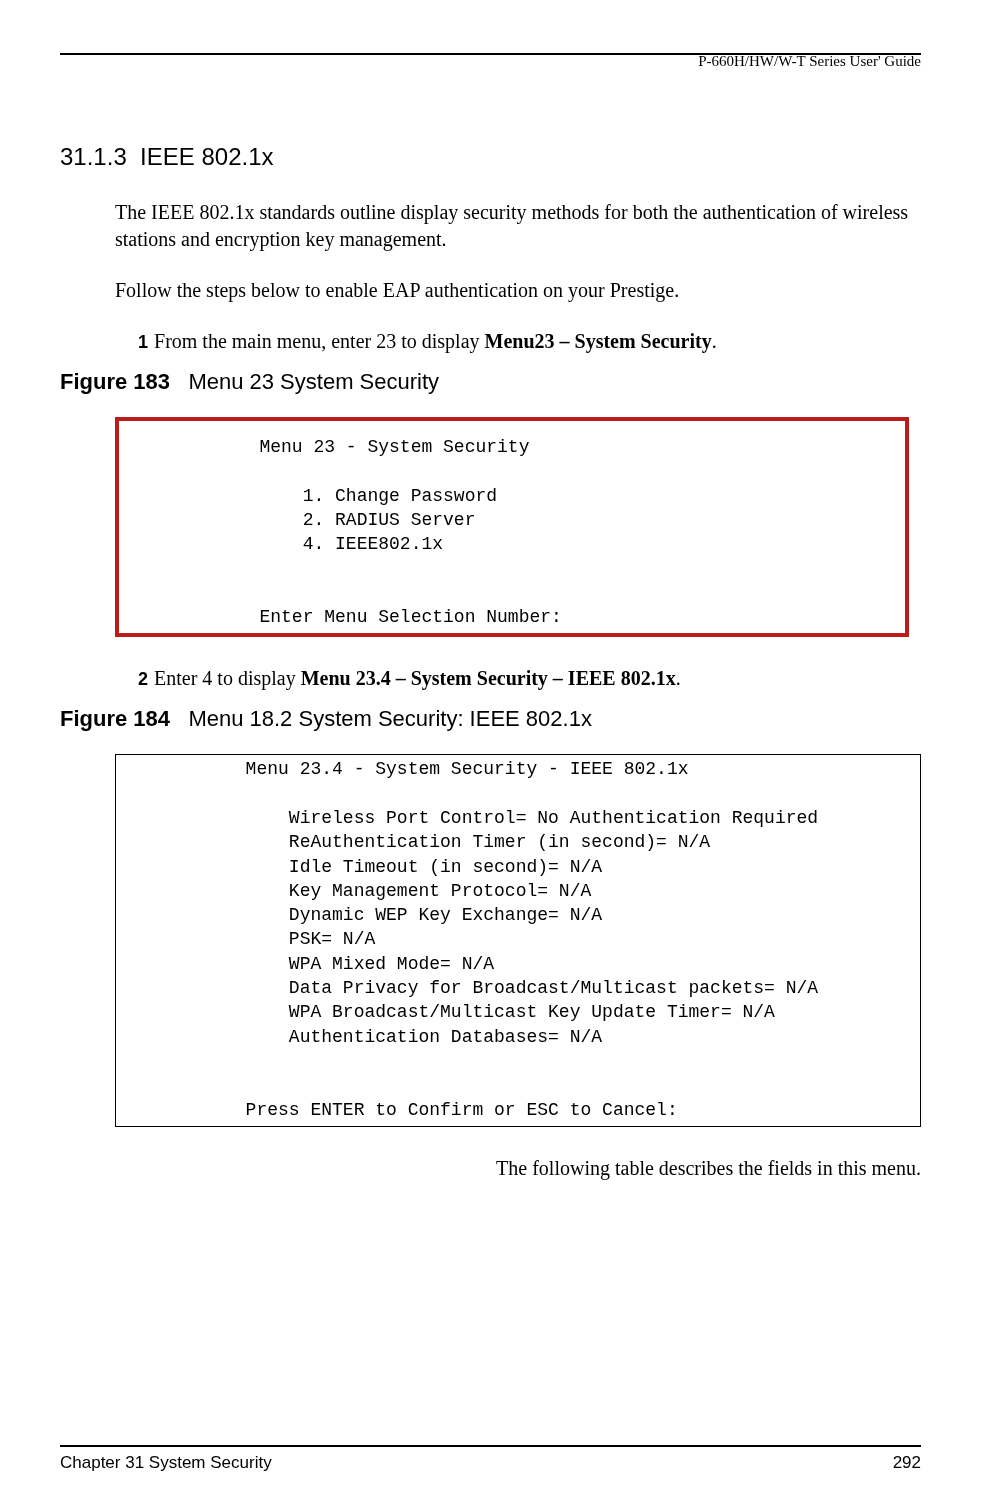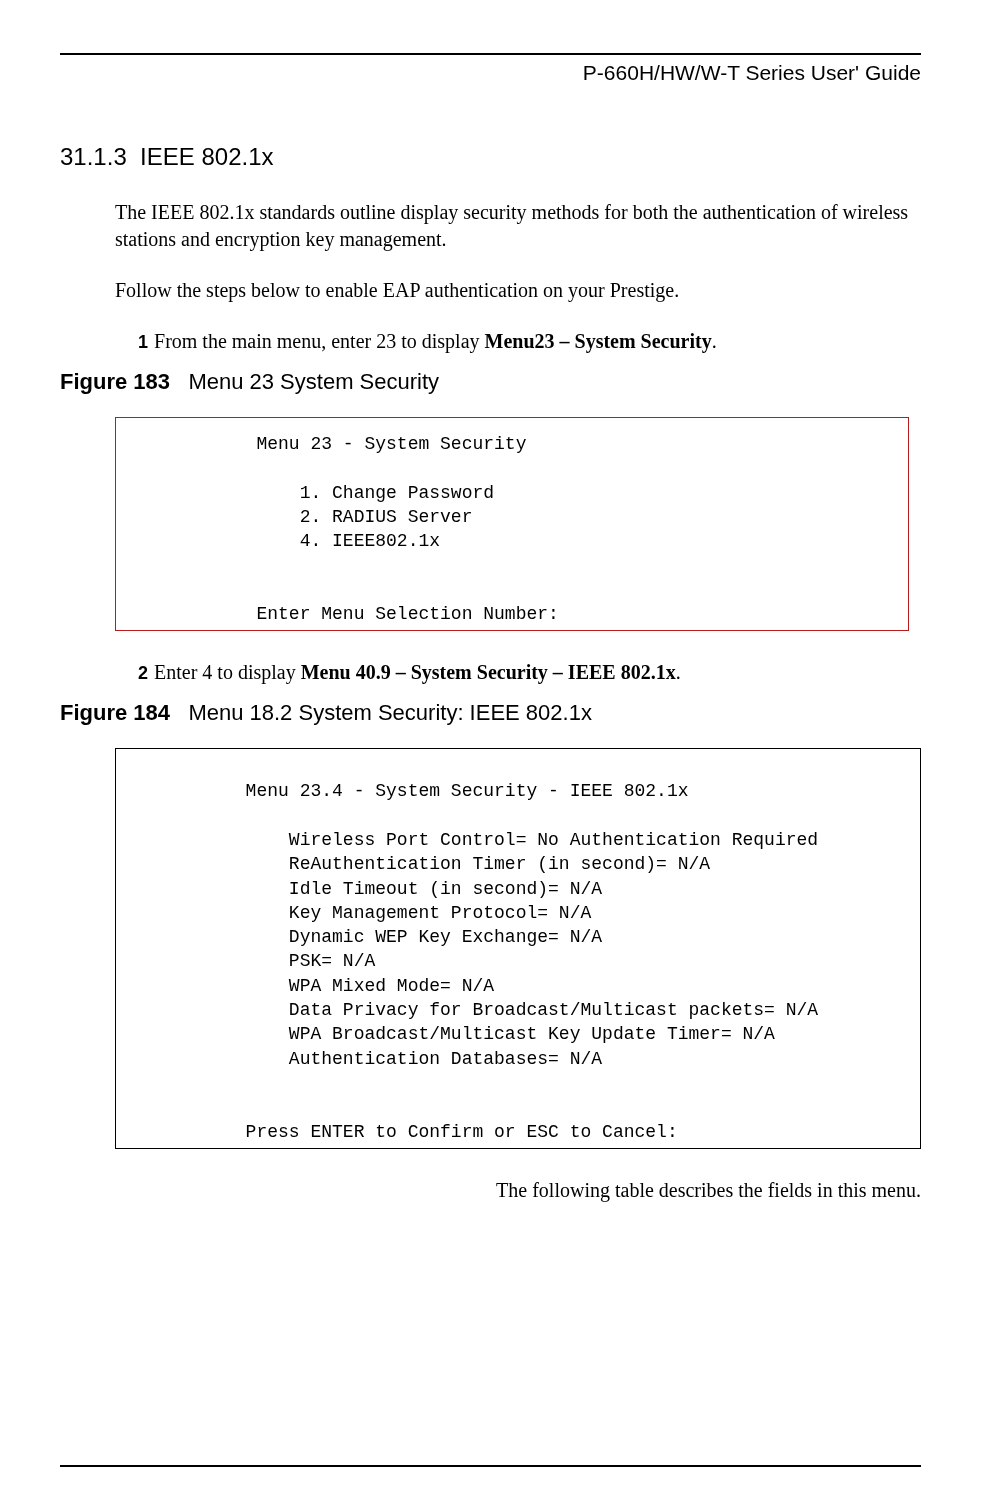--- a/index.html
+++ b/index.html
@@ -17,23 +17,23 @@
       position: relative;
       padding: 30px 60px 30px 60px;
     }
     .header-area {
       position: relative;
       height: 40px;
     }
     .guide-title {
       position: absolute;
       right: 0;
-      top: 8px;
-      font-family: Liberation Sans, sans-serif;
-      font-size: 21px;
+      top: 0;
+      font-family: Liberation Serif, serif;
+      font-size: 15px;
     }
     .top-rule {
       border: none;
       border-top: 2px solid #000;
       margin-top: 23px;
     }
     .section-heading {
       font-family: Arial, Helvetica, sans-serif;
       font-weight: normal;
       font-size: 24px;
@@ -69,35 +69,35 @@
       font-family: Arial, Helvetica, sans-serif;
       font-size: 22px;
       margin-left: 0;
       margin-top: 10px;
       margin-bottom: 22px;
     }
     .figure-caption .fig-label {
       font-weight: bold;
     }
     .menu-box {
-      border: 1px solid #b91c1c;
+      border: 4px solid #b91c1c;
       margin-left: 55px;
       margin-right: 12px;
       padding: 14px 0 4px 0;
       font-family: "Courier New", Courier, monospace;
       font-size: 18px;
       white-space: pre;
       line-height: 1.35;
       margin-bottom: 28px;
     }
     .menu-box-tall {
       border: 1px solid #000;
       margin-left: 55px;
       margin-right: 0;
-      padding: 30px 0 4px 0;
+      padding: 2px 0 4px 0;
       font-family: "Courier New", Courier, monospace;
       font-size: 18px;
       white-space: pre;
       line-height: 1.35;
       margin-bottom: 28px;
     }
     .footer-area {
       position: absolute;
       bottom: 30px;
       left: 60px;
@@ -142,21 +142,21 @@
 <div class="menu-box">             Menu 23 - System Security
 
                  1. Change Password
                  2. RADIUS Server
                  4. IEEE802.1x
 
 
              Enter Menu Selection Number:</div>
 
 <p class="numbered-step">
-  <span class="step-number">2</span><span>Enter 4 to display </span><span class="bold-inline">Menu 40.9 – System Security – IEEE 802.1x</span><span>.</span>
+  <span class="step-number">2</span><span>Enter 4 to display </span><span class="bold-inline">Menu 23.4 – System Security – IEEE 802.1x</span><span>.</span>
 </p>
 
 <p class="figure-caption">
   <span class="fig-label">Figure 184</span>&nbsp;&nbsp;&nbsp;<span>Menu 18.2 System Security: IEEE 802.1x</span>
 </p>
 
 <div class="menu-box-tall">            Menu 23.4 - System Security - IEEE 802.1x
 
                 Wireless Port Control= No Authentication Required
                 ReAuthentication Timer (in second)= N/A
@@ -169,13 +169,17 @@
                 WPA Broadcast/Multicast Key Update Timer= N/A
                 Authentication Databases= N/A
 
 
             Press ENTER to Confirm or ESC to Cancel:</div>
 
 <p class="body-text" style="margin-left:0;text-align:right;">The following table describes the fields in this menu.</p>
 
 <div class="footer-area">
   <hr class="bottom-rule">
+  <div class="footer-row">
+    <span>Chapter 31 System Security</span>
+    <span>292</span>
+  </div>
 </div>
 
 </body></html>

